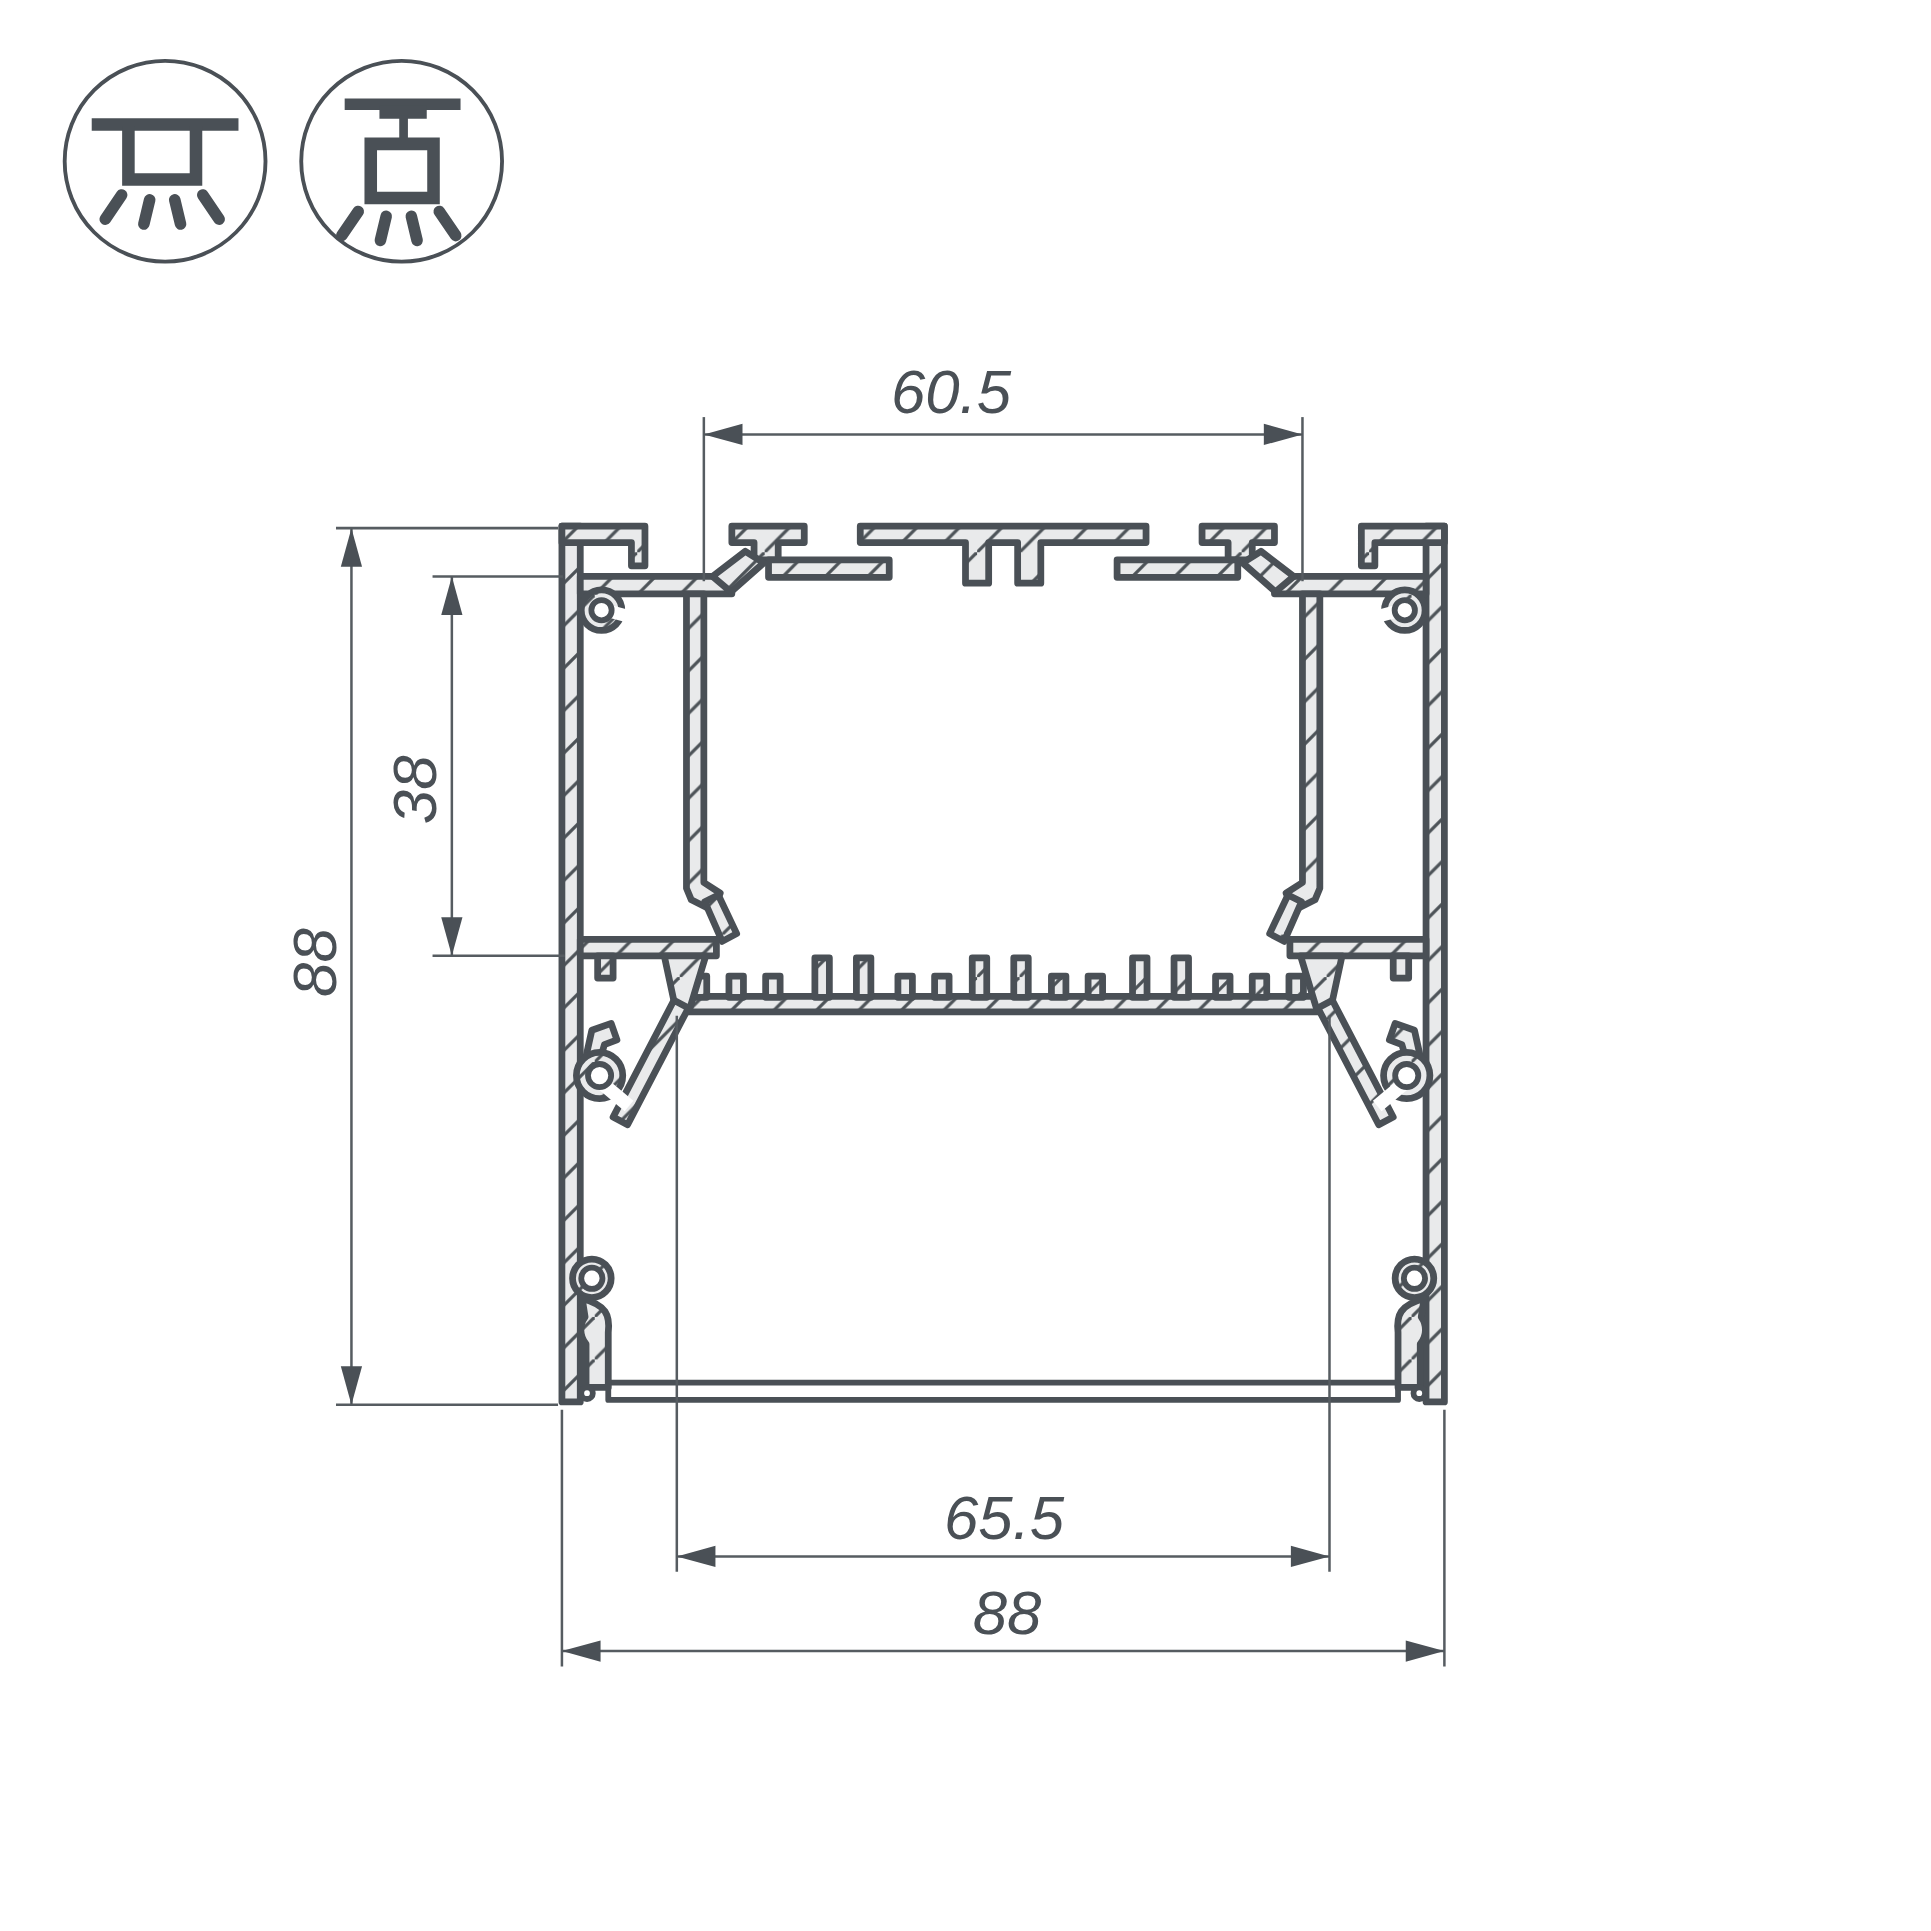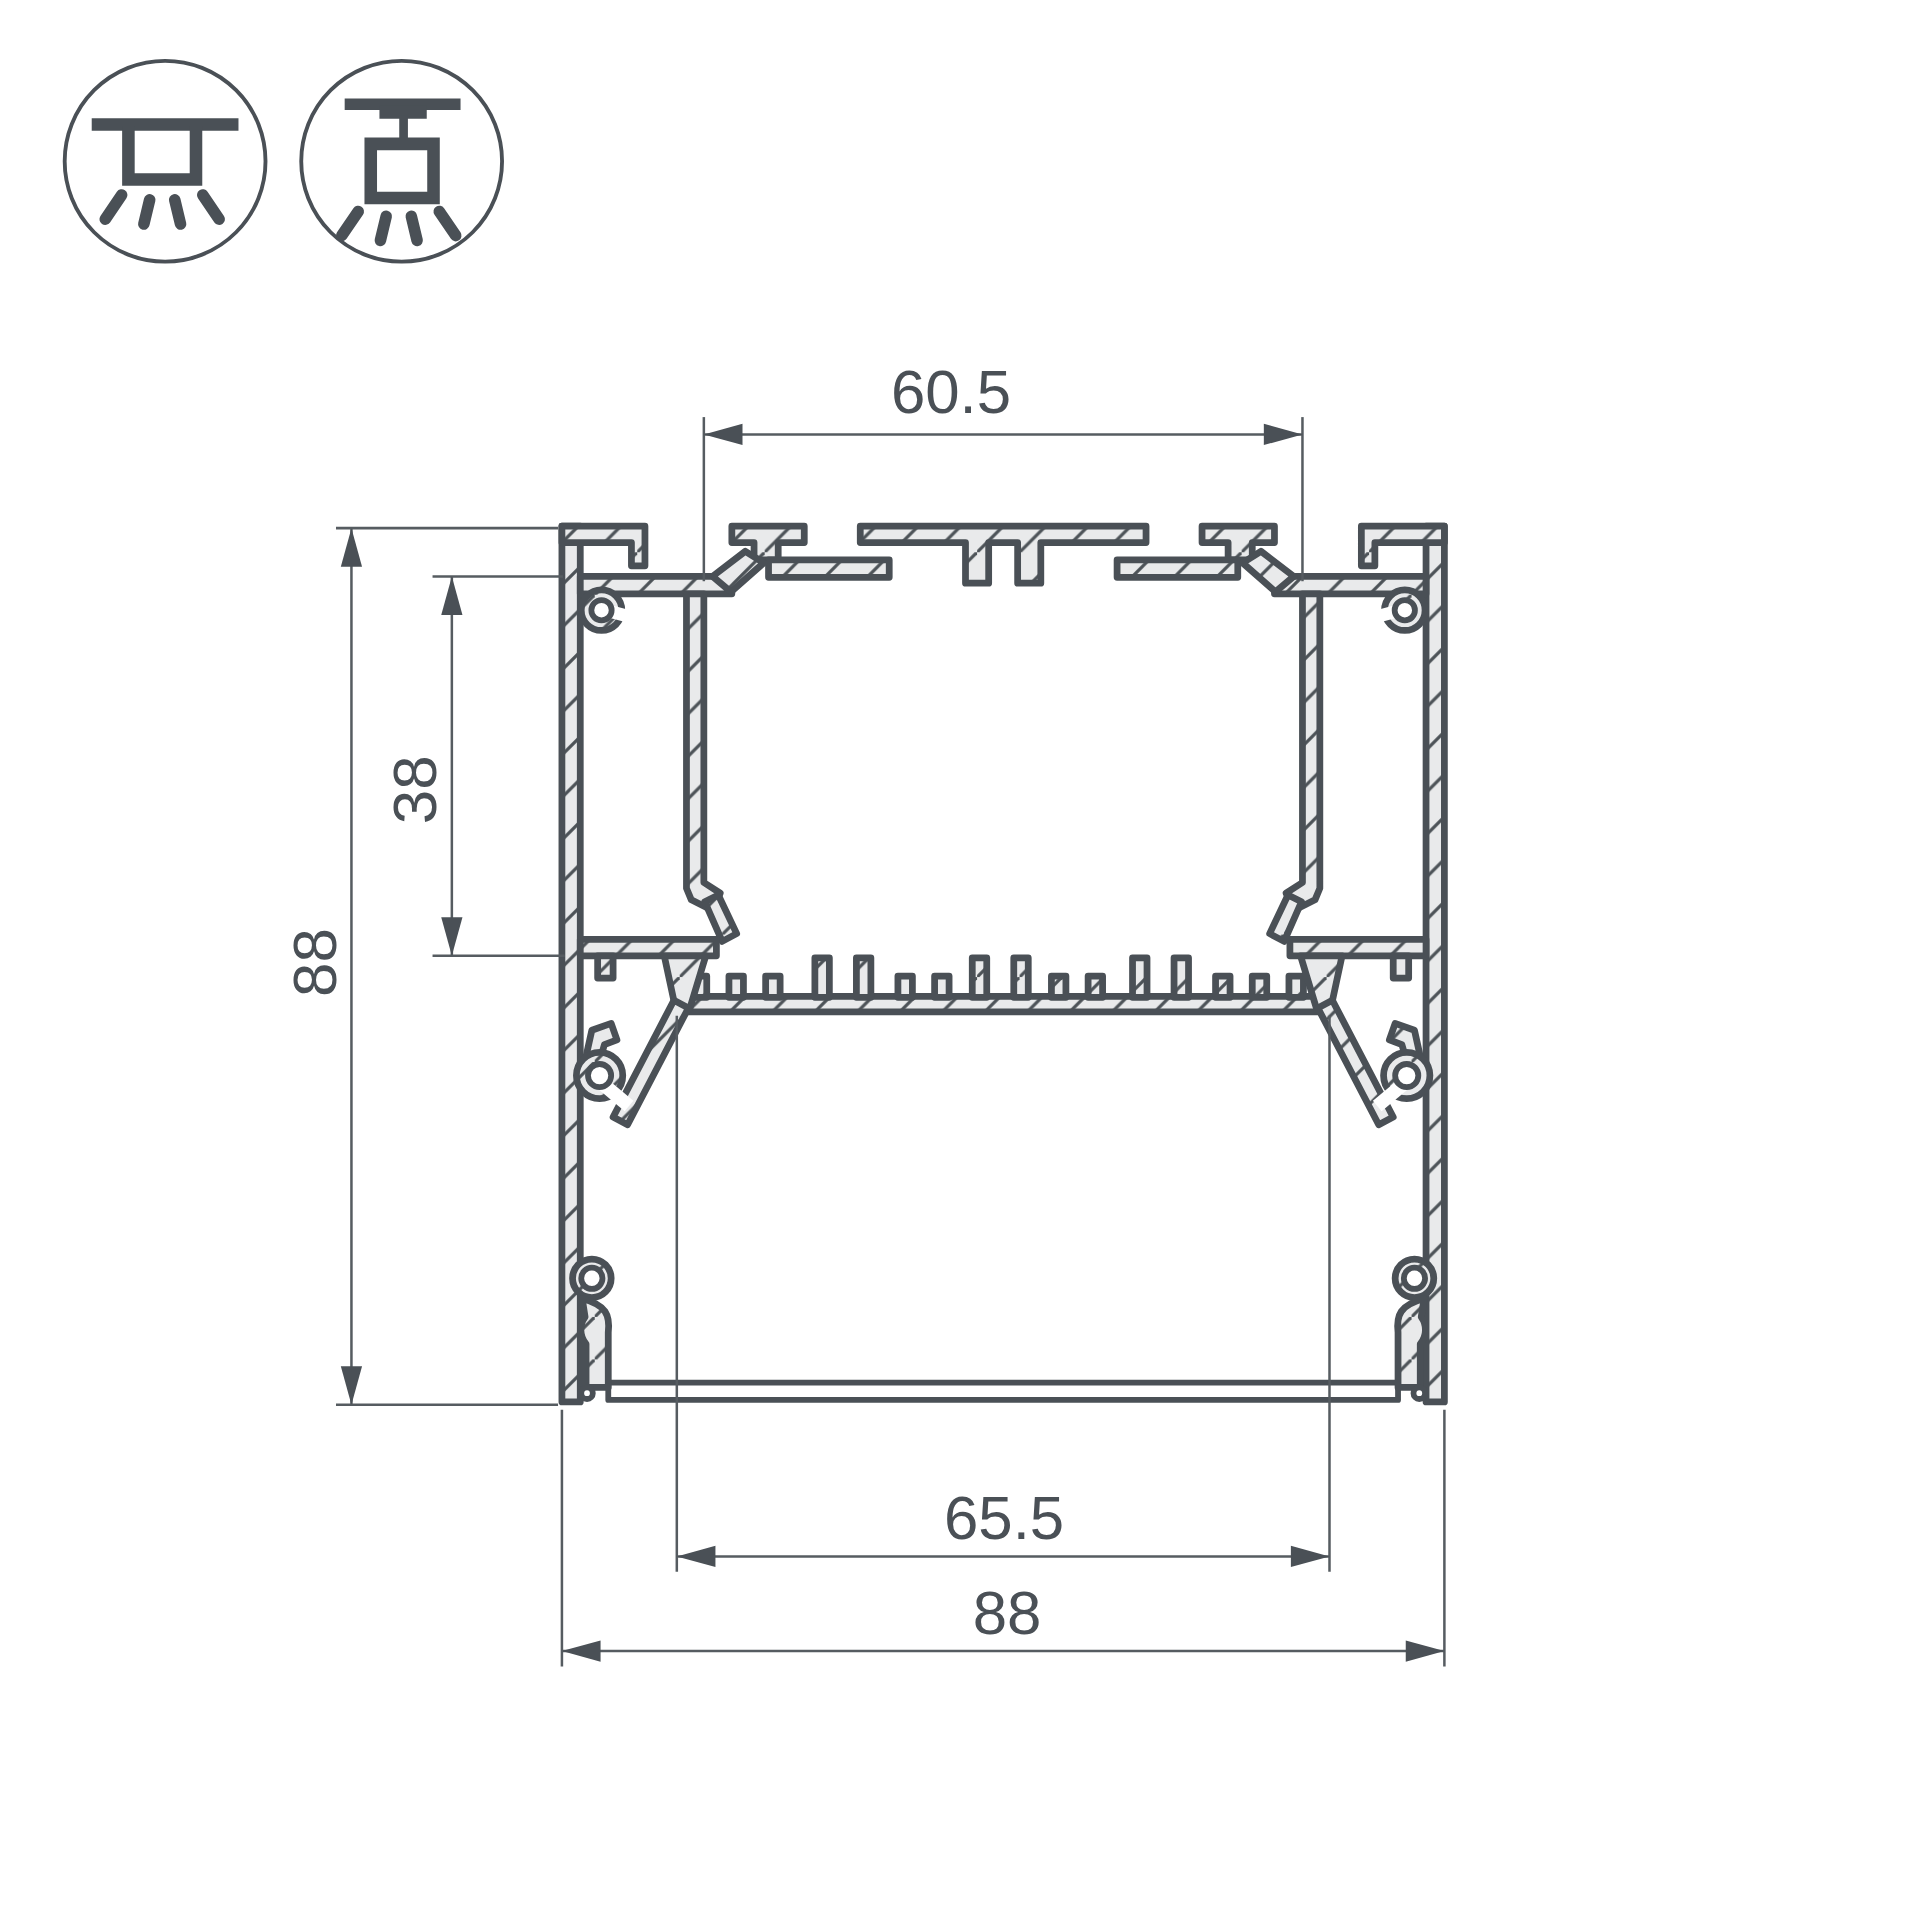--- a/index.html
+++ b/index.html
@@ -4,21 +4,21 @@
 <style>
   :root{
     --ink:#4a5056;
     --thin:#565c61;
     --metal:#e9eaeb;
     --bg:#ffffff;
     --pat:url(#met);
   }
   html,body{margin:0;padding:0;background:var(--bg);}
   .stage{width:1931px;height:1931px;position:relative;background:var(--bg);
-         font-family:"Liberation Sans","DejaVu Sans",sans-serif;}
+         font-family:"Liberation Sans","DejaVu Sans",sans-serif;font-style:italic;}
   svg{display:block}
   .m{fill:var(--pat);stroke:var(--ink);stroke-width:7;stroke-linejoin:round;}
   .mir{--pat:url(#metR);}
   .w{fill:#fff;stroke:var(--ink);stroke-width:6;stroke-linejoin:round;}
   .g0{fill:#fff;stroke:none;}
   .dl{stroke:var(--thin);stroke-width:2.6;fill:none;}
   .ah{fill:var(--ink);stroke:none;}
   .ic{stroke:var(--ink);fill:none;stroke-linecap:butt;}
   .icf{stroke:var(--ink);fill:#fff;stroke-linecap:butt;}
   .ray{stroke:var(--ink);stroke-width:12;stroke-linecap:round;fill:none;}

